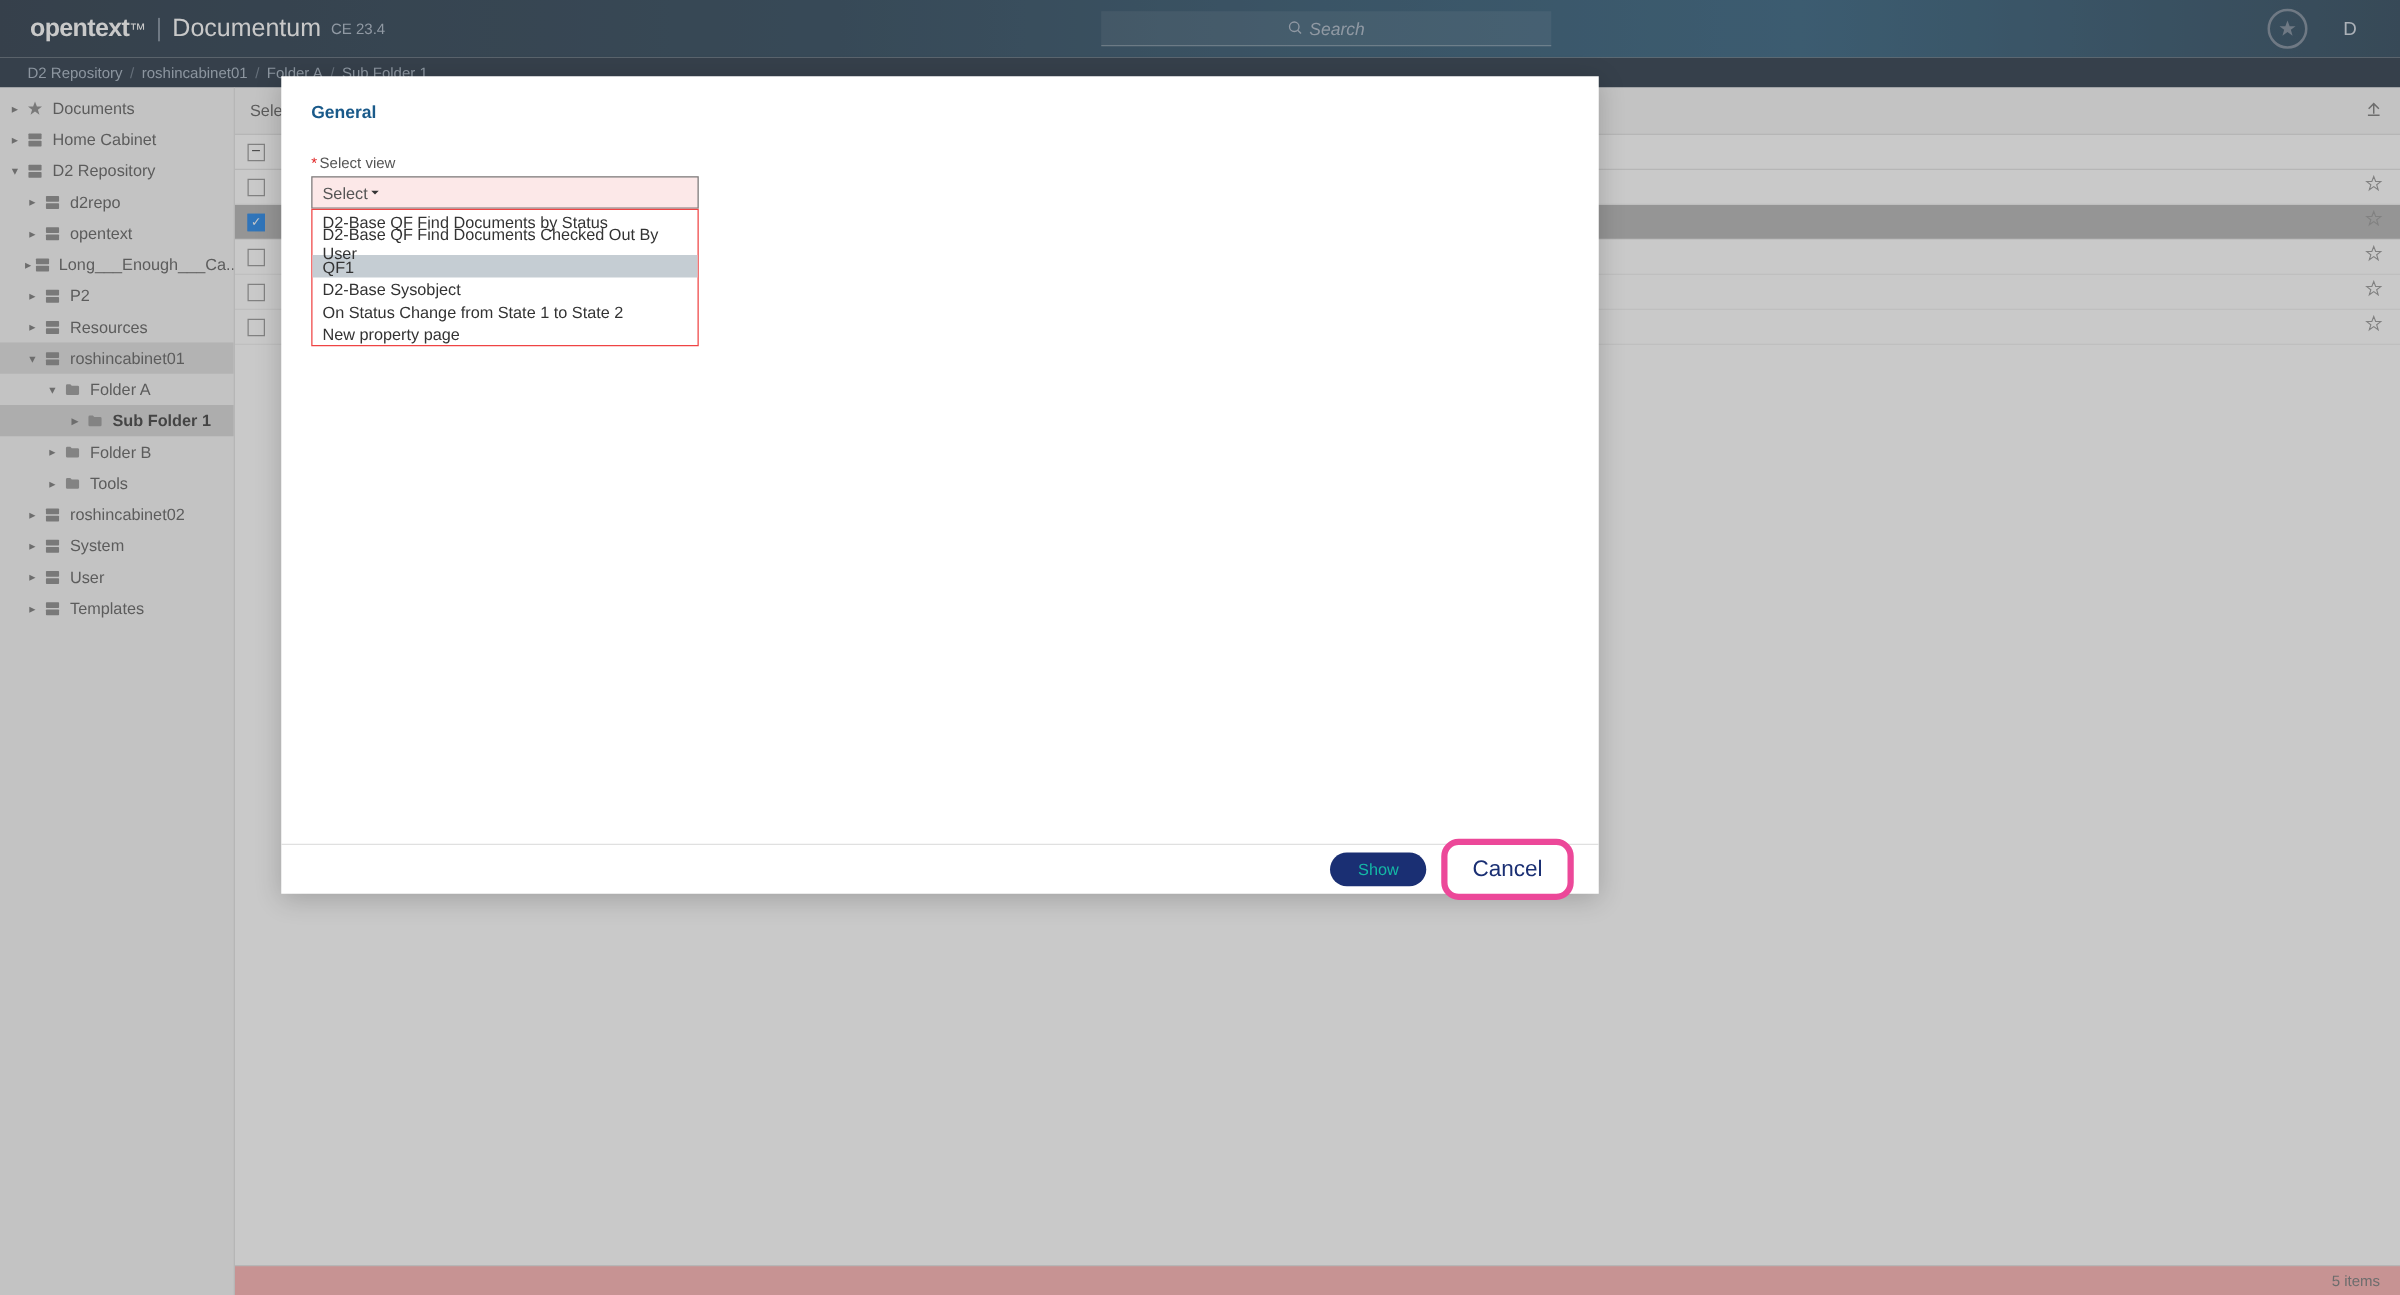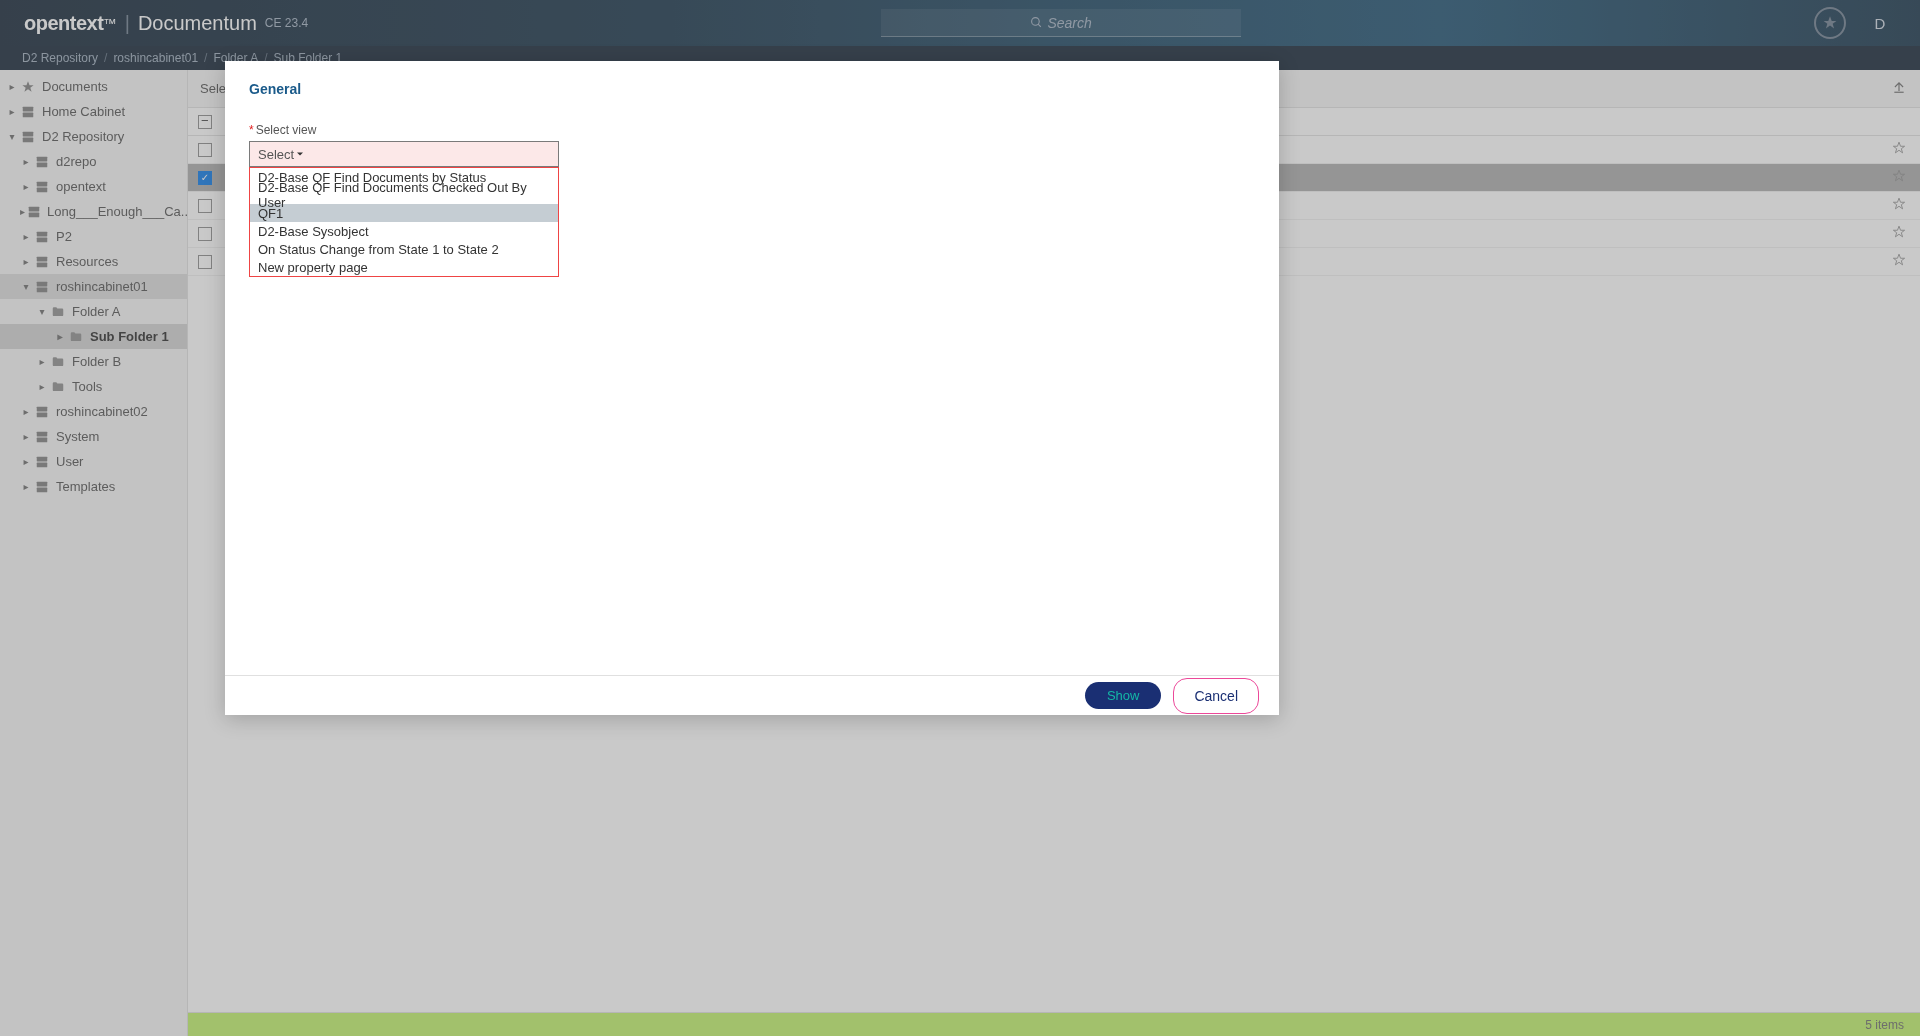--- a/index.html
+++ b/index.html
@@ -54,41 +54,41 @@
     .doc-row { height: 28px; display: flex; align-items: center; border-bottom: 1px solid #eee; padding: 0 10px; position: relative; }
     .doc-row.selected { background: #a8a8a8; }
     .doc-row .cb { width: 14px; height: 14px; border: 1px solid #888; background: #fff; margin-right: 12px; display: flex; align-items: center; justify-content: center; }
     .doc-row.selected .cb { background: #0073e7; border-color: #0073e7; }
     .doc-row.selected .cb::after { content: '✓'; color: #fff; font-size: 10px; }
     .doc-header .cb { width: 14px; height: 14px; border: 1px solid #888; background: #fff; margin-right: 12px; position: relative; }
     .doc-header .cb::after { content: '−'; position: absolute; top: -3px; left: 2px; font-size: 13px; color: #333; }
     .star-col { position: absolute; right: 14px; }
 
     
-    .footer { height: 24px; background: #bef264; border-top: 1px solid #e0e0e0; display: flex; align-items: center; justify-content: flex-end; padding: 0 16px; font-size: 12px; color: #666; }
+    .footer { height: 24px; background: #fca5a5; border-top: 1px solid #e0e0e0; display: flex; align-items: center; justify-content: flex-end; padding: 0 16px; font-size: 12px; color: #666; }
 
     
     .overlay { position: absolute; top: 0; left: 0; right: 0; bottom: 0; background: rgba(120,120,120,0.4); z-index: 100; }
     .modal { position: absolute; top: 61px; left: 225px; width: 1054px; height: 654px; background: #fff; box-shadow: 0 4px 20px rgba(0,0,0,0.2); z-index: 101; display: flex; flex-direction: column; }
     .modal-header { height: 50px; background: #e2e9ee; display: flex; align-items: center; justify-content: space-between; padding: 0 14px; }
     .modal-title { font-size: 20px; color: #4a4a4a; }
     .modal-close { width: 20px; height: 20px; cursor: pointer; color: #555; display: flex; align-items: center; justify-content: center; font-size: 18px; }
     .modal-body { flex: 1; padding: 20px 24px; }
     .section-title { font-size: 14px; font-weight: 600; color: #1a5a8a; margin-bottom: 26px; }
     .field-label { font-size: 12px; color: #555; margin-bottom: 4px; }
     .field-label .req { color: #e02020; margin-right: 2px; }
     .select-wrap { position: relative; width: 310px; }
     .select-box { width: 100%; height: 26px; background: #fce8e8; border: 1px solid #7a7a7a; display: flex; align-items: center; justify-content: flex-start; padding: 0 8px; font-size: 13px; color: #555; cursor: pointer; }
     .select-box svg { fill: #333; }
     .dropdown { position: absolute; top: 26px; left: 0; width: 100%; background: #fff; border: 1px solid #ef4444; z-index: 10; }
     .dropdown-item { height: 18px; display: flex; align-items: center; padding: 0 8px; font-size: 13px; color: #333; cursor: pointer; }
     .dropdown-item.highlighted { background: #c5cdd3; }
     .modal-footer { height: 40px; border-top: 1px solid #e0e0e0; display: flex; align-items: center; justify-content: flex-end; gap: 12px; padding: 0 20px; }
     .btn-primary { background: #1a2f73; color: #14b8a6; border: none; border-radius: 14px; padding: 6px 22px; font-size: 13px; cursor: pointer; }
-    .btn-secondary { background: #fff; color: #1a2f73; border: 1px solid #ec4899; border-radius: 14px; padding: 9px 20px; font-size: 14px; cursor: pointer; }
+    .btn-secondary { background: #fff; color: #1a2f73; border: 5px solid #ec4899; border-radius: 14px; padding: 9px 20px; font-size: 18px; cursor: pointer; }
   </style>
 </head>
 <body>
 
 <div class="header">
   <span class="brand-logo">opentext</span>
     <sup>™</sup>
   <span class="brand-divider">|</span>
   <span class="brand-product">Documentum</span>
   <span class="brand-version">CE 23.4</span>

